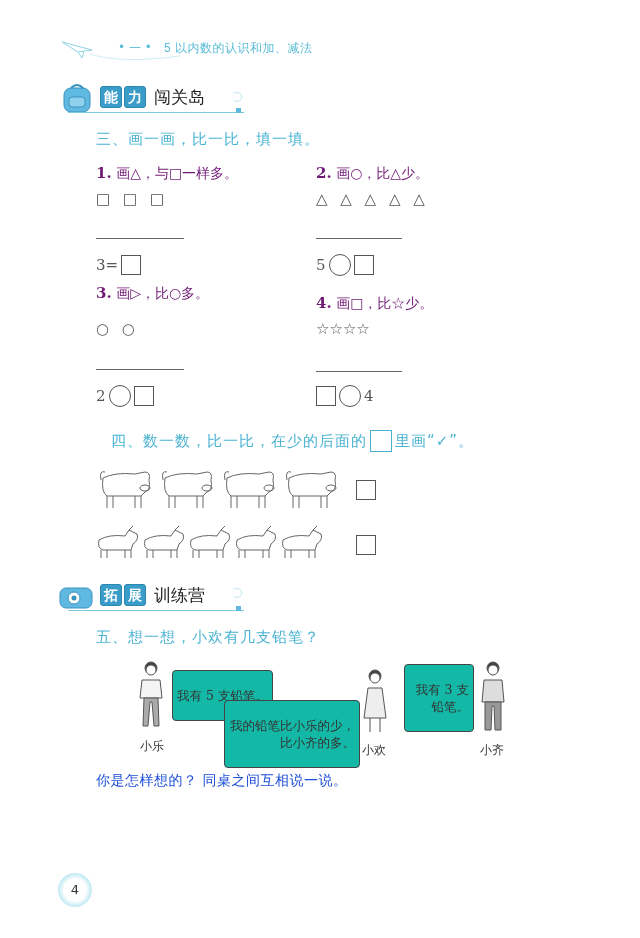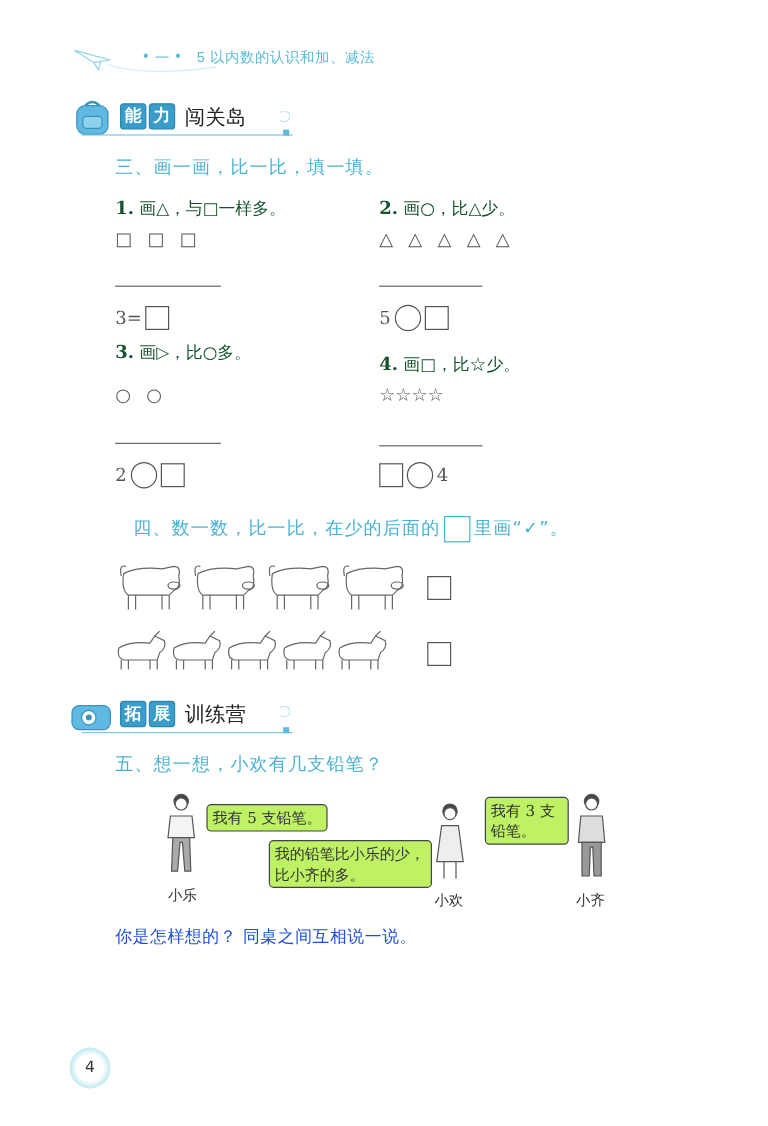--- a/index.html
+++ b/index.html
@@ -13,31 +13,31 @@
   .header-dots { left:118px; top:40px; font-family:"DejaVu Sans", sans-serif; font-size:12px; color:#5bbcd6; }
   .banner-line { height:1px; background:#7fc9de; }
   .badge-char {
     display:inline-block; width:20px; height:20px; line-height:20px; text-align:center;
     background:#3a9cc8; color:#fff; font-family:"DejaVu Sans", sans-serif; font-weight:bold;
     font-size:14px; border-radius:3px; margin-right:2px; border:1px solid #2b86b0;
   }
   .banner-title { font-family:"DejaVu Serif", serif; font-weight:normal; font-size:17px; color:#222; }
 
   .q-title { font-family:"DejaVu Sans", sans-serif; font-size:15px; color:#4ab3d3; letter-spacing:1px; }
-  .item { font-size:14px; color:#14532d; }
+  .item { font-size:14px; color:#701a75; }
   .item b { font-weight:bold; font-size:15px; }
   .shapes { font-size:15px; color:#555; letter-spacing:4px; }
   .answer-line { height:1px; background:#666; }
   .box { display:inline-block; width:20px; height:20px; border:1.5px solid #555; vertical-align:middle; box-sizing:border-box; }
   .circle { display:inline-block; width:22px; height:22px; border:1.5px solid #555; border-radius:50%; vertical-align:middle; box-sizing:border-box; }
   .num { font-size:15px; color:#555; vertical-align:middle; }
   .eq-row span { margin-right:3px; }
 
   .animal-box { width:20px; height:20px; border:1.5px solid #555; box-sizing:border-box; }
-  .bubble { border:1.2px solid #444; border-radius:4px; background:#bef264; font-size:12.5px; color:#333; padding:2px 4px; line-height:17px; }
+  .bubble { border:1.2px solid #444; border-radius:4px; background:#14b8a6; font-size:12.5px; color:#333; padding:16px 4px; line-height:17px;text-align:right; }
   .person-label { font-size:12px; color:#333; }
   .footer-text { font-size:14px; color:#1d4ed8; letter-spacing:0.5px; }
   .page-num {
     left:58px; top:873px; width:34px; height:34px; border-radius:50%;
     background: radial-gradient(circle, #ffffff 45%, #bfe9f2 70%, #9ddcea 100%);
     text-align:center; line-height:34px; font-family:"DejaVu Sans", sans-serif; font-size:13px; color:#333;
   }
 </style>
 </head>
 <body>

